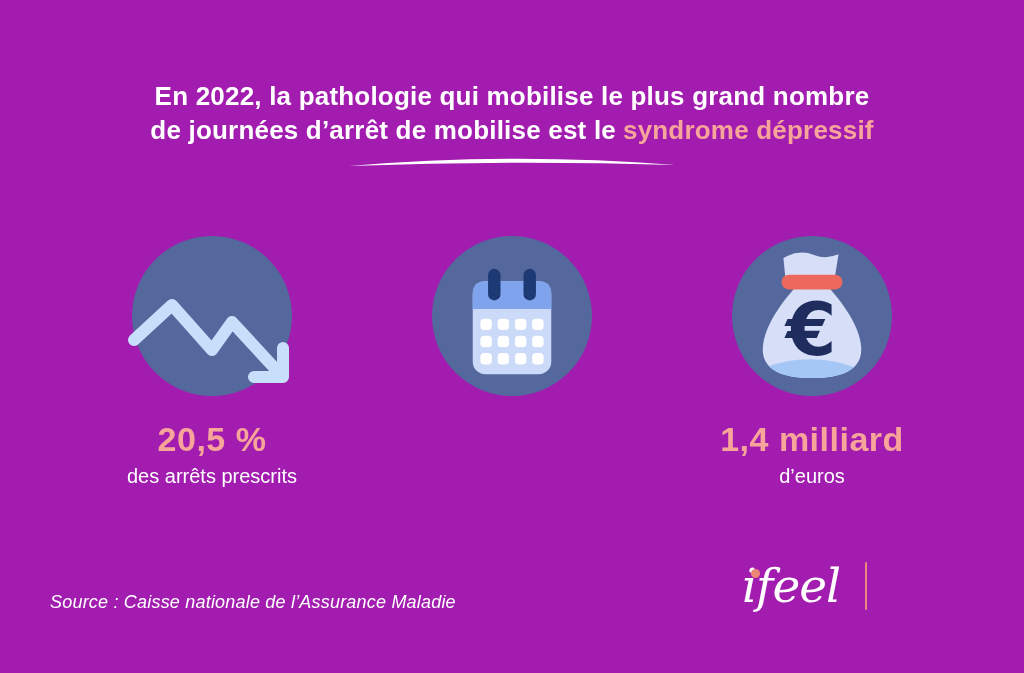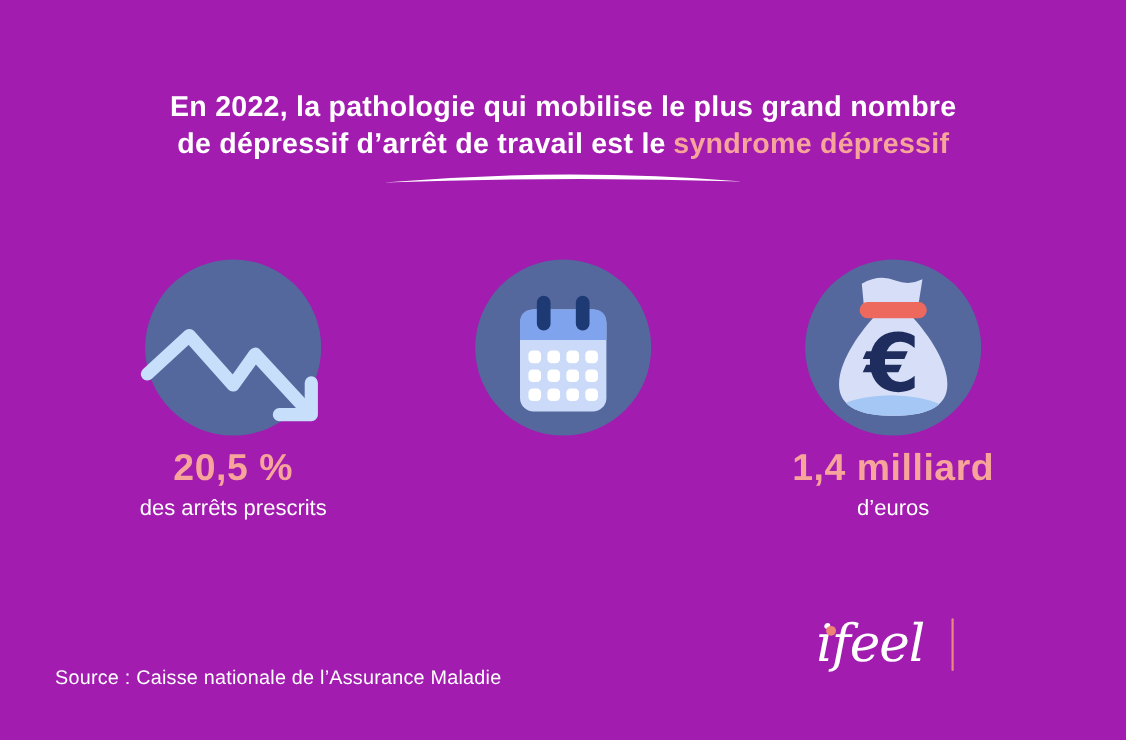--- a/index.html
+++ b/index.html
@@ -34,36 +34,36 @@
 
   .icon-circle {
     width: 160px; height: 160px; border-radius: 50%;
     background: #54689D;
     margin: 0 auto;
     display: flex; align-items: center; justify-content: center;
   }
   .icon-circle svg { overflow: visible; }
 
   .stat-value {
-    margin-top: 12px;
+    margin-top: 26px;
     color: #F7A49A;
     font-size: 34px; font-weight: 700; line-height: 1;
     letter-spacing: 0.5px;
   }
   .stat-label {
     margin: 8px auto 0 auto;
     max-width: 230px;
     color: #FFFFFF;
     font-size: 20px; font-weight: 500; line-height: 1.28;
   }
 
   
   .source {
-    position: absolute; left: 50px; top: 606px;
-    color: #FFFFFF; 
+    position: absolute; left: 50px; top: 592px;
+    color: #FFFFFF; font-style: italic;
     font-size: 18px; letter-spacing: 0.2px;
   }
 
   .logo {
     position: absolute; left: 742px; top: 560px;
     display: flex; align-items: center; gap: 11px;
   }
   .logo-script {
     position: relative;
     font-family: "DejaVu Serif", serif;
@@ -87,21 +87,21 @@
   .tagline-1 { font-size: 13px; font-weight: 500; letter-spacing: 3.5px; }
   .tagline-2 { font-size: 15px; font-weight: 800; letter-spacing: 2.6px; margin-top: 3px; }
 </style>
 </head>
 <body>
 
 <div class="canvas">
 
   <div class="header">
     <div>En 2022, la pathologie qui mobilise le plus grand nombre</div>
-    <div><span>de dépressif d’arrêt de travail est le</span><span class="highlight">syndrome dépressif</span></div>
+    <div><span>de journées d’arrêt de mobilise est le</span><span class="highlight">syndrome dépressif</span></div>
   </div>
 
   <div class="swoosh">
     <svg width="330" height="18" viewBox="0 0 330 18">
       <path d="M2 13 Q165 -1 328 12 Q165 7 2 13 Z" fill="#FFFFFF"></path>
     </svg>
   </div>
 
   <div class="stat-col c1">
     <div class="icon-circle">

